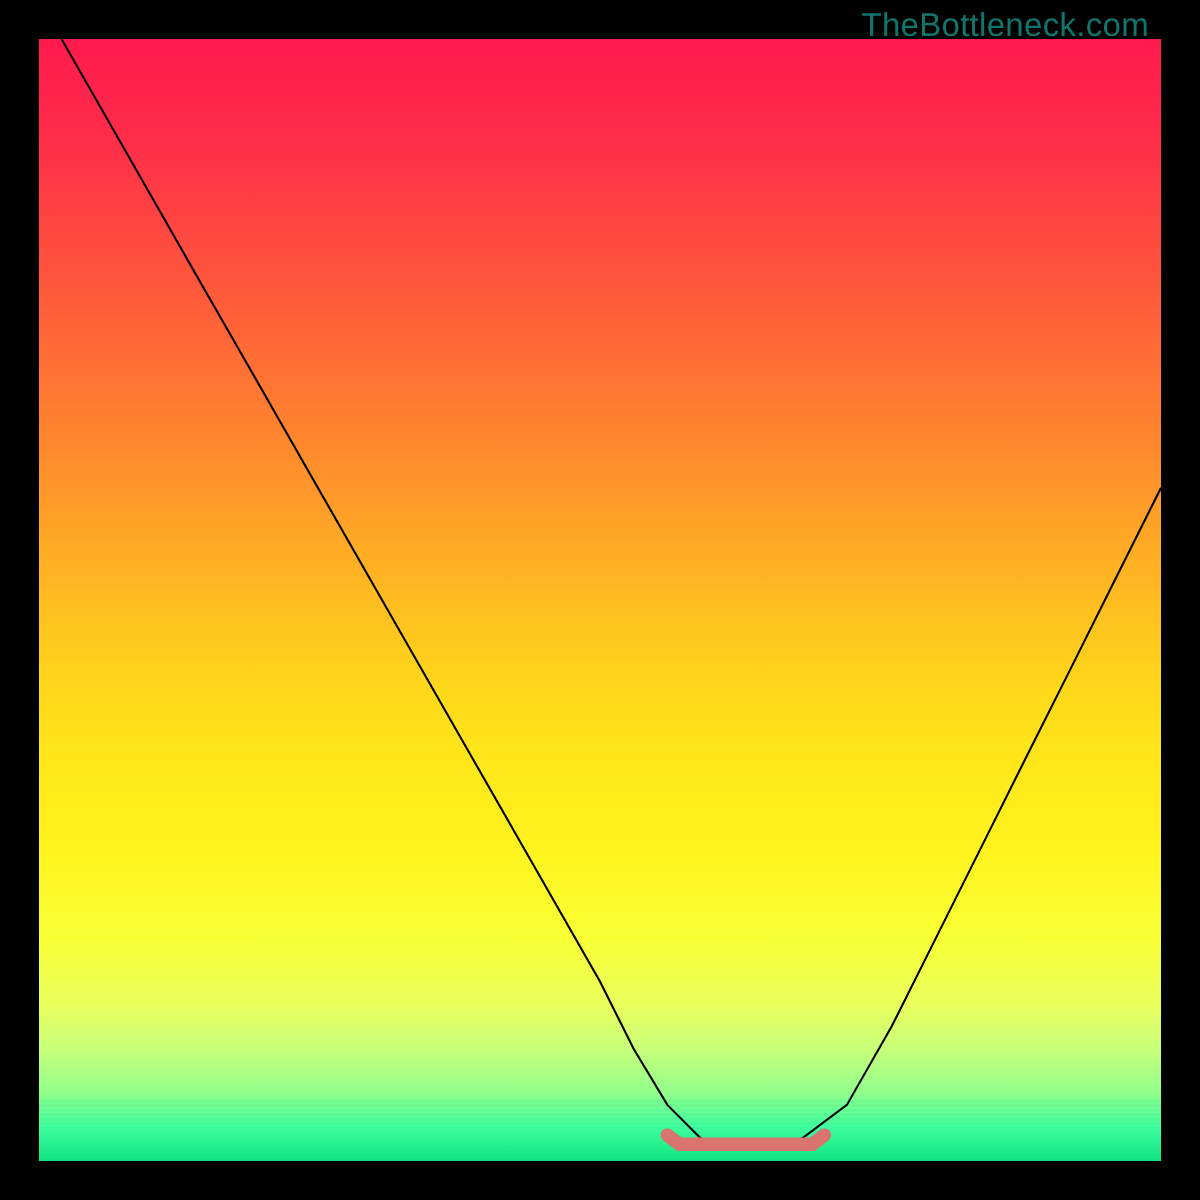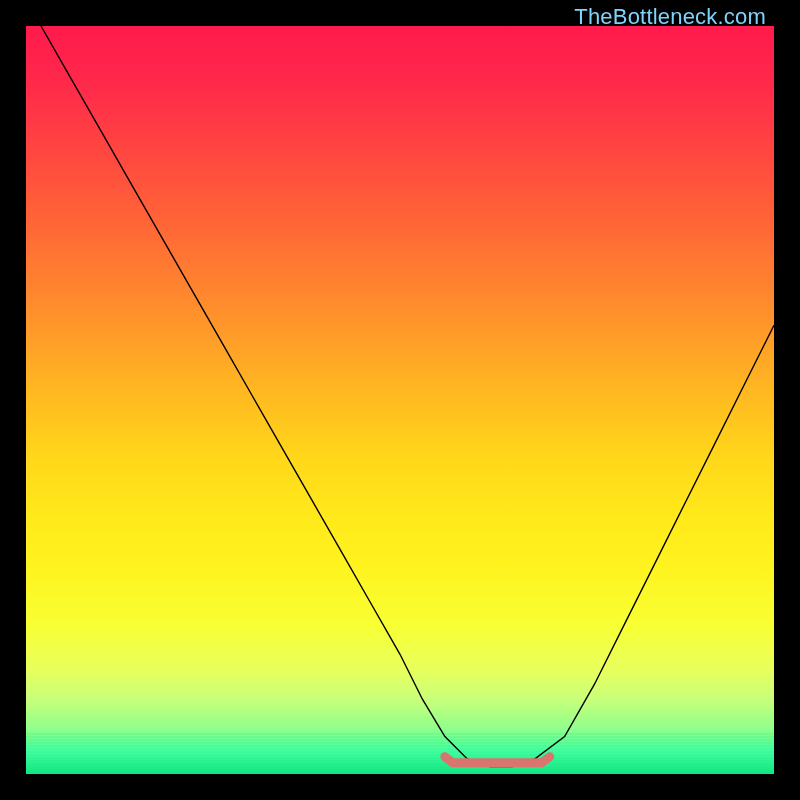--- a/index.html
+++ b/index.html
@@ -4,21 +4,21 @@
 <style>
   * { margin: 0; padding: 0; box-sizing: border-box; }
   body { width: 800px; height: 800px; background: #000; position: relative; overflow: hidden; font-family: Arial, sans-serif; }
   .plot-frame { position: absolute; left: 26px; top: 26px; width: 748px; height: 748px; }
   .gradient-bg { position: absolute; inset: 0; background: linear-gradient(to bottom,
       #ff1a4d 0%, #ff2a4a 8%, #ff4a3f 18%, #ff6b35 28%, #ff8f2c 38%,
       #ffb522 48%, #ffd81a 58%, #ffe81a 65%, #fff31e 72%, #f8ff33 80%,
       #e8ff5c 86%, #c8ff7a 90%, #90ff8c 94%, #40ffa0 97%, #10e582 100%);
   }
   .green-band { position: absolute; left: 0; right: 0; height: 2px; background: rgba(0,180,90,0.25); }
-  .watermark { position: absolute; top: 4px; right: 34px; color: #7dd3fc; font-size: 22px; font-weight: 500; letter-spacing: 0.2px; }
+  .watermark { position: absolute; top: 4px; right: 34px; color: #0f766e; font-size: 22px; font-weight: 500; letter-spacing: 0.2px; }
   svg.curve { position: absolute; inset: 0; }
   .flat-marker { stroke: #d9746e; stroke-width: 9; stroke-linecap: round; fill: none; }
   .curve-line { stroke: #000; stroke-width: 1.4; fill: none; }
 </style>
 </head>
 <body>
 
 <div class="watermark">TheBottleneck.com</div>
 
 <div class="plot-frame">

